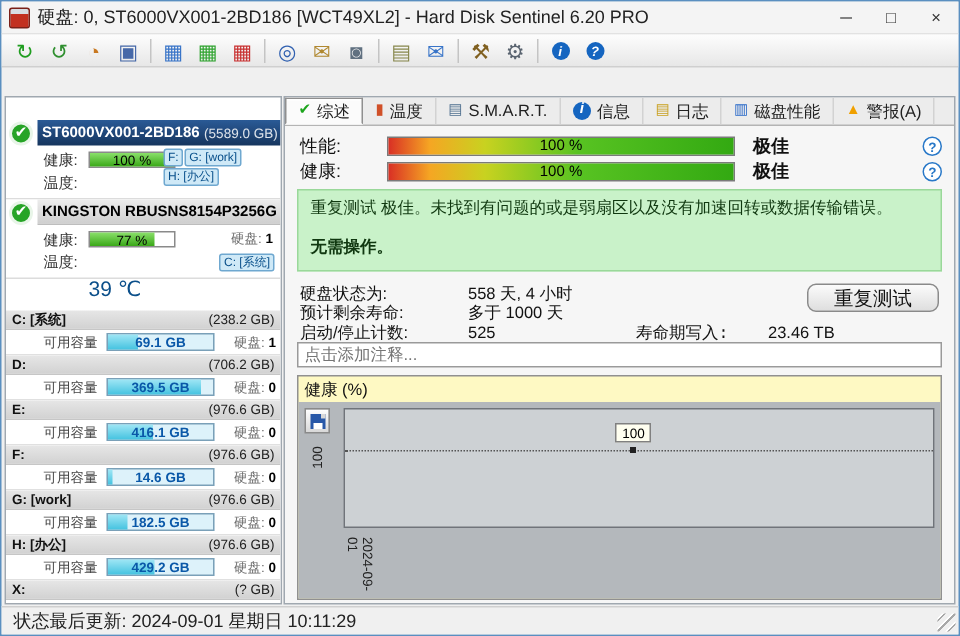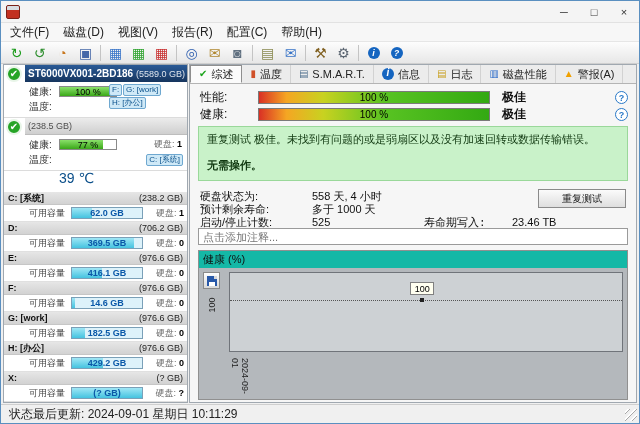--- a/index.html
+++ b/index.html
@@ -25,21 +25,21 @@
   .glyph.circle, .tab-icon.circle { display:inline-block; width:12px; height:12px; border-radius:50%; font-size:9px; font-weight:bold; line-height:12px; text-align:center; font-style:italic; }
   .tb-sep { width:1px; height:16px; background:#c4c4c4; margin:0 3px; }
 
   
   .content { position:absolute; top:63px; left:2px; right:2px; bottom:20px; display:flex; }
 
   
   .sidebar { width:185px; flex:none; background:#fff; border:1px solid #a0a8b0; overflow:hidden; position:relative; }
   .disk-block { position:relative; border-bottom:1px solid #dcdcdc; background:#fff; }
   .disk-header { height:17px; margin-left:21px; display:flex; align-items:center; gap:3px; padding:0 3px; }
-  .disk-header.navy { background:linear-gradient(#2a5a96,#16355e); color:#fff; }
+  .disk-header.navy { background:linear-gradient(#2a5a96,#16355e); color:#fff;margin-top:15px; }
   .disk-header.gray { background:linear-gradient(#ececec,#cfcfcf); color:#000; border-bottom:1px solid #bdbdbd; }
   .dname { font-weight:bold; font-size:10px; white-space:nowrap; }
   .dsize { font-size:9px; opacity:.85; white-space:nowrap; }
   .okicon { position:absolute; left:2px; top:1px; width:16px; height:16px; border-radius:50%; background:#26a426; border:2px solid #e8f5e8; color:#fff; font-size:10px; line-height:12px; text-align:center; }
   .disk-body { padding:2px 2px 3px 0; }
   .drow { display:flex; align-items:center; height:15px; padding-left:25px; }
   .dlbl { width:30px; font-size:10px; color:#333; flex:none; }
   .hbar { width:58px; height:11px; border:1px solid #8a8a8a; background:#fff; position:relative; flex:none; }
   .hfill { height:100%; background:linear-gradient(#8ae06a,#3aa818); }
   .hpct { position:absolute; inset:0; text-align:center; font-size:9px; line-height:10px; color:#000; }
@@ -80,25 +80,25 @@
 
   .status-box { position:absolute; left:8px; right:8px; top:42px; height:55px; background:#c9f2c9; border:1px solid #9ad89a; padding:5px 8px; font-size:11px; line-height:15px; color:#103810; }
   .status-box .action { font-weight:bold; margin-top:11px; }
 
   .stats { position:absolute; left:10px; top:106px; font-size:11px; }
   .srow { height:12px; line-height:12px; margin-bottom:1px; white-space:nowrap; }
   .sl  { display:inline-block; width:112px; }
   .sv  { display:inline-block; min-width:112px; }
   .sl2 { display:inline-block; width:88px;font-family:Liberation Mono, monospace; }
 
-  .retest { position:absolute; right:10px; top:105px; width:88px; height:19px; font-size:10px; font-family:inherit; background:linear-gradient(#fbfbfb,#dedede); border:1px solid #8a8a8a; border-radius:0; color:#111; }
+  .retest { position:absolute; right:10px; top:105px; width:88px; height:19px; font-size:13px; font-family:inherit; background:linear-gradient(#fbfbfb,#dedede); border:1px solid #8a8a8a; border-radius:6px; color:#111; }
 
   .comment { position:absolute; left:8px; right:8px; top:144px; height:17px; border:1px solid #9a9a9a; font-size:11px; font-family:inherit; padding:0 4px; color:#333; background:#fff; }
 
-  .chart-panel { position:absolute; left:8px; right:8px; top:166px; bottom:2px; border:1px solid #909090; background:#14b8a6; }
+  .chart-panel { position:absolute; left:8px; right:8px; top:166px; bottom:2px; border:1px solid #909090; background:#fef9c3; }
   .chart-head { height:16px; padding:1px 4px; font-size:11px; color:#111; }
   .chart-body { position:absolute; top:17px; left:0; right:0; bottom:0; background:#b4b8bc; overflow:hidden; }
   .save-btn { position:absolute; left:4px; top:4px; width:17px; height:17px; background:linear-gradient(#fefefe,#d8d8d8); border:1px solid #8a8a8a; display:flex; align-items:center; justify-content:center; }
   .floppy { width:10px; height:10px; background:#2858a8; position:relative; }
   .floppy::after { content:""; position:absolute; left:2px; bottom:0; width:6px; height:4px; background:#fff; }
   .floppy::before { content:""; position:absolute; right:0; top:0; width:3px; height:3px; background:#d8d8d8; }
   .ylabel { position:absolute; left:5px; top:32px; font-size:9px; color:#222; transform:rotate(-90deg); }
   .plot { position:absolute; left:30px; right:4px; top:4px; height:80px; background:#cdd1d4; border:1px solid #70747a; }
   .dotline { position:absolute; left:0; right:0; top:35%; border-top:1px dotted #555; }
   .tooltip { position:absolute; left:46%; top:9px; width:24px; height:13px; background:#fffff0; border:1px solid #808080; font-size:9px; text-align:center; line-height:12px; color:#000; }
@@ -110,35 +110,28 @@
   .grip { position:absolute; right:2px; bottom:2px; width:12px; height:12px;
           background:repeating-linear-gradient(315deg, transparent 0 3px, #a8a8a8 3px 4px, #fff 4px 5px); }
 </style>
 </head>
 <body>
 
 <div class="window">
 
   <div class="titlebar">
     <div class="app-icon"></div>
+    <span class="title-text">硬盘:  0, ST6000VX001-2BD186 [WCT49XL2] - Hard Disk Sentinel 6.20 PRO</span>
     <div class="win-controls">
       <span class="wc">─</span>
       <span class="wc">□</span>
       <span class="wc">×</span>
     </div>
   </div>
 
-  <div class="menubar">
-      <span class="menu-item">文件(F)</span>
-      <span class="menu-item">磁盘(D)</span>
-      <span class="menu-item">视图(V)</span>
-      <span class="menu-item">报告(R)</span>
-      <span class="menu-item">配置(C)</span>
-      <span class="menu-item">帮助(H)</span>
-    </div>
 
   <div class="toolbar">
       <div class="tb-btn">
         <span class="glyph" style="color: rgb(31, 157, 31);">↻</span>
       </div>
       <div class="tb-btn">
         <span class="glyph" style="color: rgb(47, 143, 47);">↺</span>
       </div>
       <div class="tb-btn">
         <span class="glyph" style="color: rgb(200, 120, 32);">◔</span>
@@ -216,20 +209,21 @@
               <span class="chip">F:</span>
               <span class="chip">G: [work]</span>
               <span class="chip">H: [办公]</span>
             </div>
         </div>
       </div>
 
       <div class="disk-block">
         <span class="okicon">✔</span>
         <div class="disk-header gray">
+          <span class="dname">KINGSTON RBUSNS8154P3256G</span>
           <span class="dsize" style="color:#333;">(238.5 GB)</span>
         </div>
         <div class="disk-body">
           <div class="drow">
             <span class="dlbl">健康:</span>
             <div class="hbar">
               <div class="hfill" style="width: 77%;"></div>
               <span class="hpct">77 %</span>
             </div>
             <span class="spacer"></span>
@@ -251,21 +245,21 @@
       <div>
           <div class="part-block">
             <div class="part-header">
               <span class="pname">C: [系统]</span>
               <span class="psize">(238.2 GB)</span>
             </div>
             <div class="part-row">
               <span class="plabel">可用容量</span>
               <div class="fbar">
                 <div class="ffill" style="width: 29%;"></div>
-                <span class="fval">62.0 GB</span>
+                <span class="fval">69.1 GB</span>
               </div>
               <span class="pdisk"><span>硬盘:</span> <b>1</b></span>
             </div>
           </div>
           <div class="part-block">
             <div class="part-header">
               <span class="pname">D:</span>
               <span class="psize">(706.2 GB)</span>
             </div>
             <div class="part-row">

